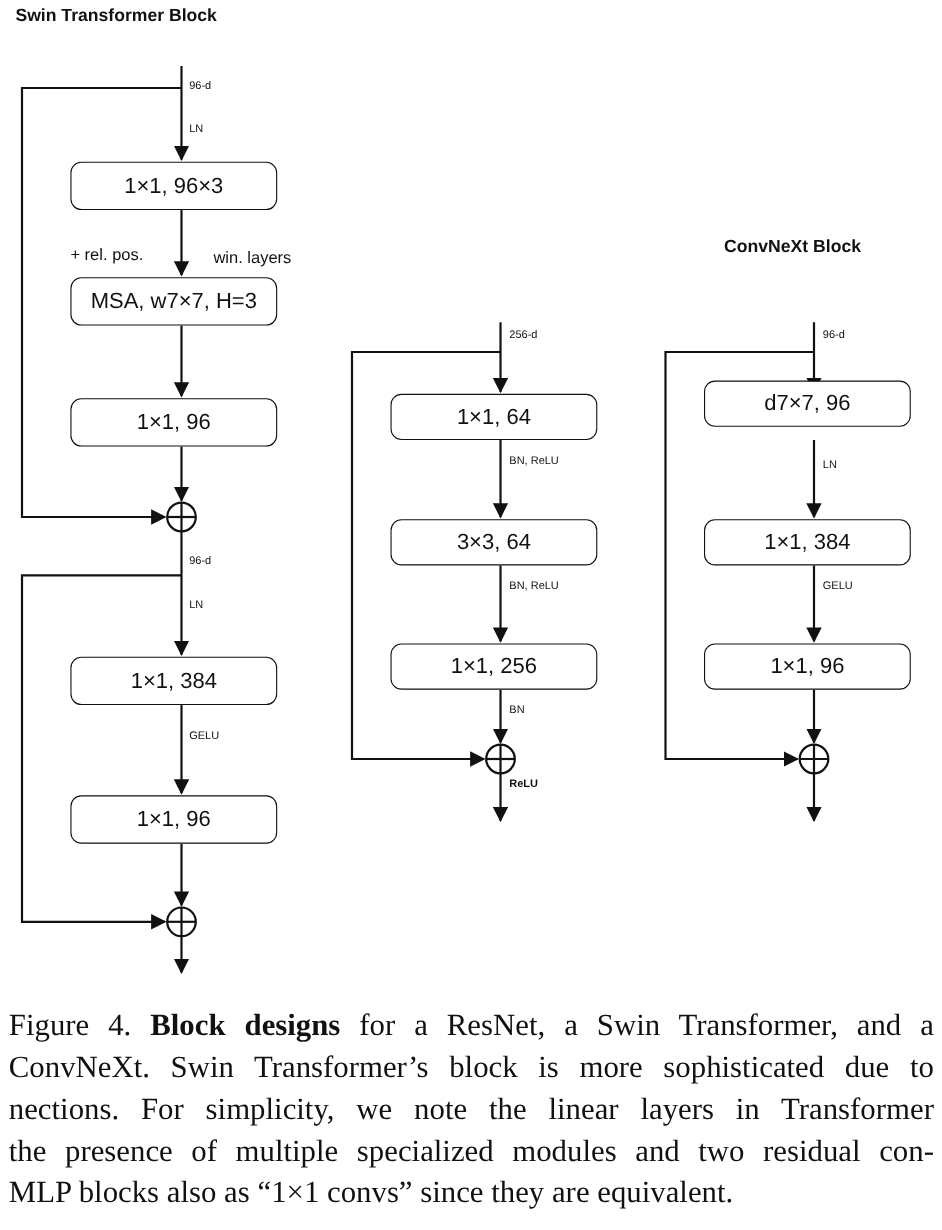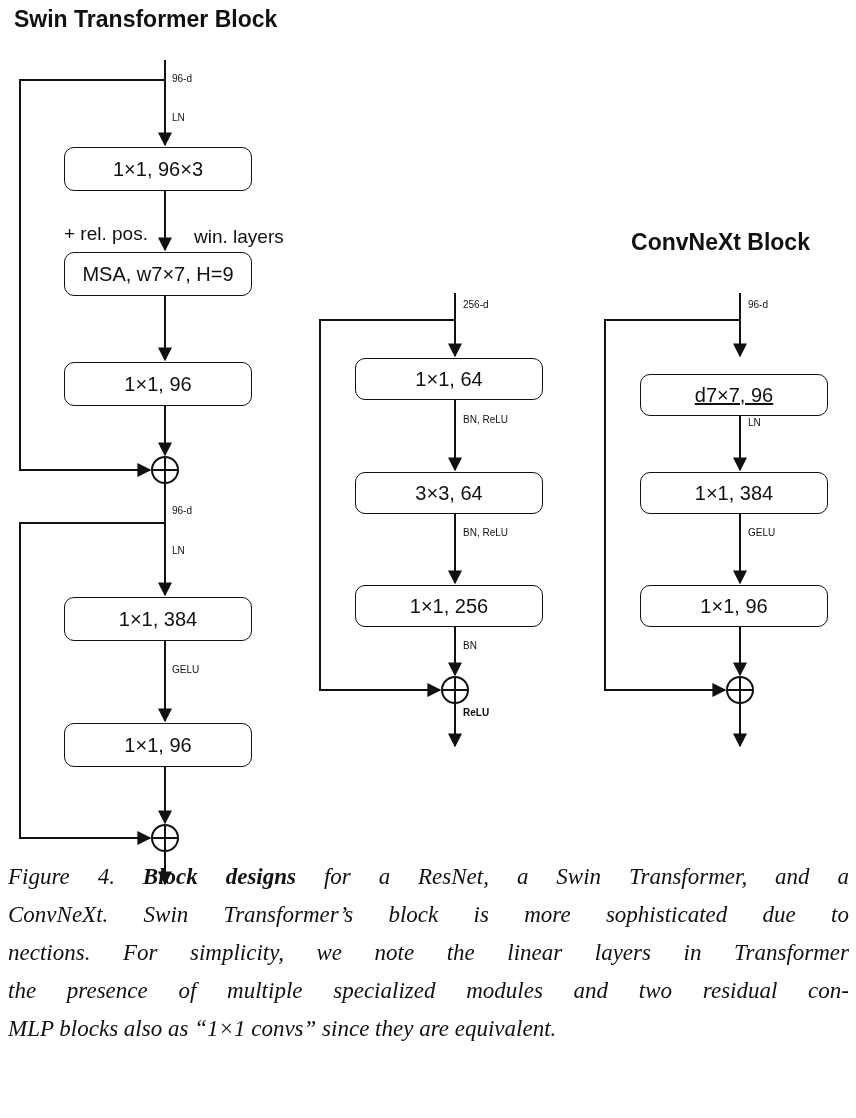--- a/index.html
+++ b/index.html
@@ -1,33 +1,33 @@
 <!DOCTYPE html>
 <html lang="en"><head>
 <meta charset="utf-8">
 <style>
   * { margin:0; padding:0; box-sizing:border-box; }
   html,body { background:#fff; }
   body { width:856px; height:1118px; font-family:"Liberation Sans", sans-serif; color:#111; }
   .figure { position:relative; width:856px; height:1118px; background:#fff; overflow:hidden; }
   .wires { position:absolute; left:0; top:0; }
-  .block-title { position:absolute; font-weight:bold; font-size:23px; white-space:nowrap; }
+  .block-title { position:absolute; font-weight:bold; font-size:16px; white-space:nowrap; }
   .block-title.centered { text-align:center; }
   .node {
     position:absolute; width:188px; height:44px;
     border:1.6px solid #111; border-radius:10px; background:#fff;
     display:flex; align-items:center; justify-content:center;
     font-size:20px; white-space:nowrap;
   }
   .node.sm { height:42px;text-align:center; }
   .lbl { position:absolute; font-size:10px; white-space:nowrap; }
-  .lbl.tiny { font-size:19px; }
+  .lbl.tiny { font-size:15px; }
   .caption {
-    position:absolute; left:8px; top:858px; width:841px;
-    font-family:"Liberation Serif", serif; font-size:23px; line-height:38px;font-style:italic;
+    position:absolute; left:8px; top:914px; width:841px;
+    font-family:"Liberation Serif", serif; font-size:28px; line-height:38px;
   }
   .cap-line { text-align:justify; text-align-last:justify; }
   .cap-line.last { text-align:justify; text-align-last:left; }
   .cap-bold { font-weight:bold; }
 </style>
 </head>
 <body>
 
 <div class="figure">
 
@@ -89,21 +89,21 @@
   <div class="block-title" style="left:14px; top:6px;">Swin Transformer Block</div>
 
   <div class="lbl" style="left:172px; top:73px;">96-d</div>
   <div class="lbl" style="left:172px; top:112px;">LN</div>
 
   <div class="node" style="left:64px; top:147px;">1×1, 96×3</div>
 
   <div class="lbl tiny" style="left:64px; top:223px;">+ rel. pos.</div>
   <div class="lbl tiny" style="left:194px; top:226px;">win. layers</div>
 
-  <div class="node" style="left:64px; top:252px;">MSA, w7×7, H=9</div>
+  <div class="node" style="left:64px; top:252px;">MSA, w7×7, H=3</div>
 
   <div class="node" style="left:64px; top:362px;">1×1, 96</div>
 
   <div class="lbl" style="left:172px; top:505px;">96-d</div>
   <div class="lbl" style="left:172px; top:545px;">LN</div>
 
   <div class="node" style="left:64px; top:597px;">1×1, 384</div>
 
   <div class="lbl" style="left:172px; top:664px;">GELU</div>
 
@@ -119,25 +119,25 @@
   <div class="node sm" style="left:355px; top:472px;">3×3, 64</div>
 
   <div class="lbl" style="left:463px; top:527px;">BN, ReLU</div>
 
   <div class="node sm" style="left:355px; top:585px;">1×1, 256</div>
 
   <div class="lbl" style="left:463px; top:640px;">BN</div>
 
   <div class="lbl" style="left:463px; top:707px;font-weight:bold;">ReLU</div>
 
-  <div class="block-title centered" style="left:598px; top:229px; width:245px;">ConvNeXt Block</div>
+  <div class="block-title centered" style="left:598px; top:216px; width:245px;">ConvNeXt Block</div>
 
   <div class="lbl" style="left:748px; top:299px;">96-d</div>
 
-  <div class="node sm" style="left:640px; top:374px;text-decoration:underline;">d7×7, 96</div>
+  <div class="node sm" style="left:640px; top:346px;">d7×7, 96</div>
 
   <div class="lbl" style="left:748px; top:417px;">LN</div>
 
   <div class="node sm" style="left:640px; top:472px;">1×1, 384</div>
 
   <div class="lbl" style="left:748px; top:527px;">GELU</div>
 
   <div class="node sm" style="left:640px; top:585px;">1×1, 96</div>
 
   <div class="caption">

